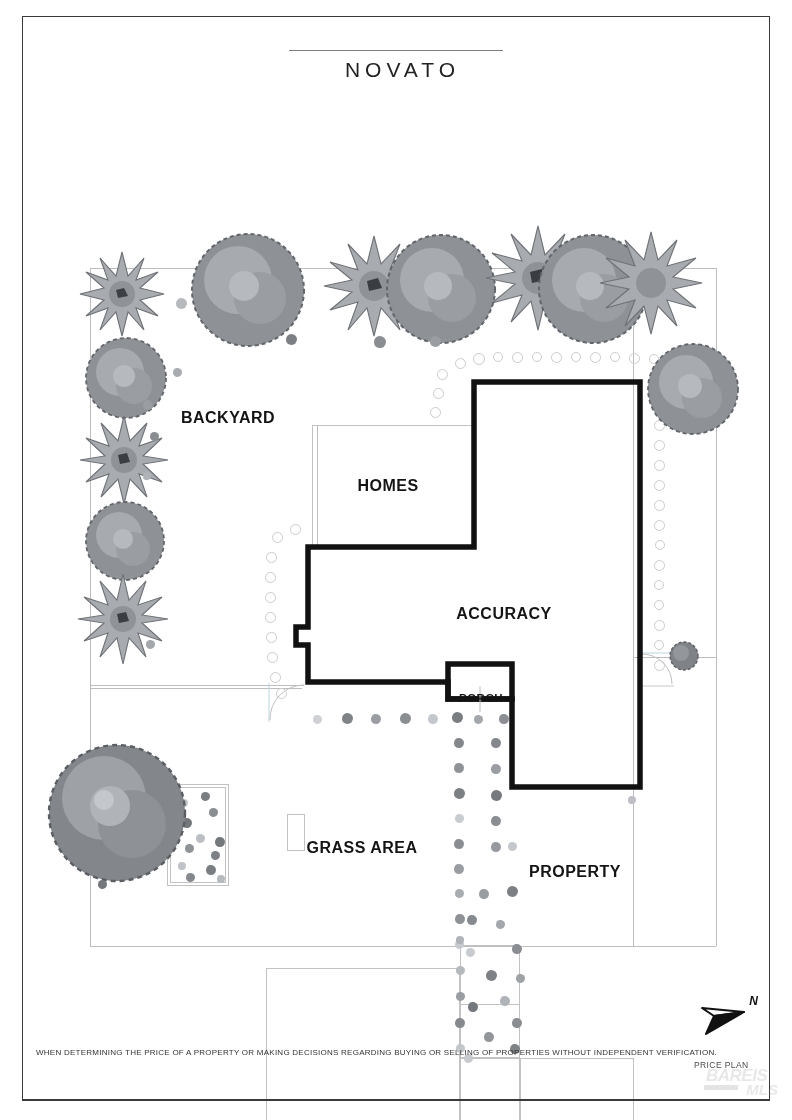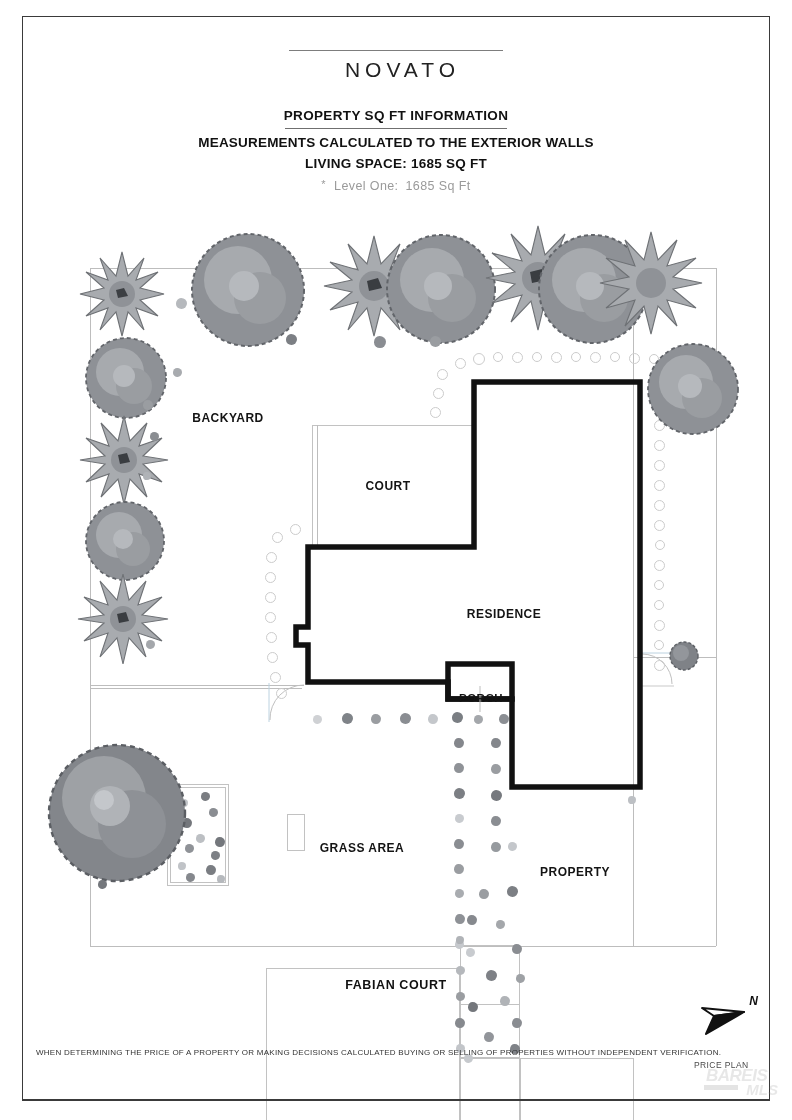--- a/index.html
+++ b/index.html
@@ -77,21 +77,21 @@
     border: 1px solid #c2c2c2;
     background: transparent;
   }
 
   
   #residence-walls { position: absolute; left: 0; top: 0; width: 792px; height: 740px; }
 
   
   .plan-label {
     position: absolute;
-    font-size: 12px; font-weight: bold; color: #141414;
+    font-size: 16px; font-weight: bold; color: #141414;
     letter-spacing: 0.5px; white-space: nowrap;
     transform: translate(-50%, -50%);
   }
   .plan-label.sm { font-size: 11.5px; }
 
   
   #street-label {
     position: absolute; left: 0; top: 978px; width: 792px;
     text-align: center; font-size: 12.5px; font-weight: bold;
     letter-spacing: 0.6px; color: #111;
@@ -158,31 +158,20 @@
 <body>
 
 <div id="page">
 
   <div id="page-frame"></div>
 
   <div id="header">
     <div id="title-rule"></div>
     <div id="title-city">NOVATO</div>
 
-    <div id="info-block">
-      <div>
-        <span id="info-heading">PROPERTY SQ FT INFORMATION</span>
-      </div>
-      <div id="info-rule"></div>
-      <div id="info-sub">MEASUREMENTS CALCULATED TO THE EXTERIOR WALLS</div>
-      <div id="info-living">LIVING SPACE: 1685 SQ FT</div>
-      <div id="info-level">
-        <span class="ast">*</span><span>Level One:</span><span class="lv-gap"></span><span>1685 Sq Ft</span>
-      </div>
-    </div>
   </div>
 
   <div id="plan">
 
     <div class="lot-line lot-v" style="left:90px;  top:32px;  height:678px;"></div>
     <div class="lot-line lot-v" style="left:716px; top:32px;  height:678px;"></div>
     <div class="lot-line lot-h" style="left:90px;  top:32px;  width:626px;"></div>
     <div class="lot-line lot-h" style="left:90px; top:710px; width:626px;"></div>
 
     <div class="lot-line lot-v" style="left:633px; top:32px; height:678px;"></div>
@@ -494,44 +483,43 @@
       <div class="blob" style="left:173px; top:132px; width:9px;  height:9px;  background:#a8abaf;"></div>
       <div class="blob" style="left:143px; top:164px; width:10px; height:10px; background:#9a9da1;"></div>
       <div class="blob" style="left:150px; top:196px; width:9px;  height:9px;  background:#8a8d92;"></div>
       <div class="blob" style="left:143px; top:236px; width:8px;  height:8px;  background:#b0b3b7;"></div>
       <div class="blob" style="left:146px; top:404px; width:9px;  height:9px;  background:#a4a7ab;"></div>
       <div class="blob" style="left:98px;  top:644px; width:9px;  height:9px;  background:#74777c;"></div>
       <div class="blob" style="left:628px; top:560px; width:8px;  height:8px;  background:#bdc0c4;"></div>
     </div>
 
     <div class="plan-label" style="left:228px; top:182px;">BACKYARD</div>
-    <div class="plan-label" style="left:388px; top:250px;">COURT</div>
-    <div class="plan-label" style="left:504px; top:378px;">RESIDENCE</div>
+    <div class="plan-label" style="left:388px; top:250px;">HOMES</div>
+    <div class="plan-label" style="left:504px; top:378px;">ACCURACY</div>
     <div class="plan-label sm" style="left:481px; top:462px;">PORCH</div>
     <div class="plan-label" style="left:362px; top:612px;">GRASS AREA</div>
     <div class="plan-label" style="left:575px; top:636px;">PROPERTY</div>
 
   </div>
 
-  <div id="street-label">FABIAN COURT</div>
 
   <div id="compass">
     <svg width="62" height="42" viewBox="0 0 62 42">
       <path d="M 2 14 L 44 18 L 6 40 L 14 22 Z" fill="#111111"></path>
       <path d="M 2 14 L 44 18 L 14 22 Z" fill="#ffffff" stroke="#111111" stroke-width="2" stroke-linejoin="round"></path>
       <path d="M 6 40 L 14 22 L 44 18 Z" fill="#111111" stroke="#111111" stroke-width="2" stroke-linejoin="round"></path>
     </svg>
     <span class="n-letter">N</span>
   </div>
 
   <div id="fp-tag">PRICE PLAN</div>
   <div id="watermark">
     <div class="wm-top">BAREIS</div>
     <div class="wm-bot">MLS</div>
   </div>
   <div id="wm-bar"></div>
 
   <div id="footer">
-    <div class="disclaimer-line">WHEN DETERMINING THE PRICE OF A PROPERTY OR MAKING DECISIONS CALCULATED BUYING OR SELLING OF PROPERTIES WITHOUT INDEPENDENT VERIFICATION.</div>
+    <div class="disclaimer-line">WHEN DETERMINING THE PRICE OF A PROPERTY OR MAKING DECISIONS REGARDING BUYING OR SELLING OF PROPERTIES WITHOUT INDEPENDENT VERIFICATION.</div>
   </div>
   <div id="footer-rule"></div>
 
 </div>
 
 </body></html>

